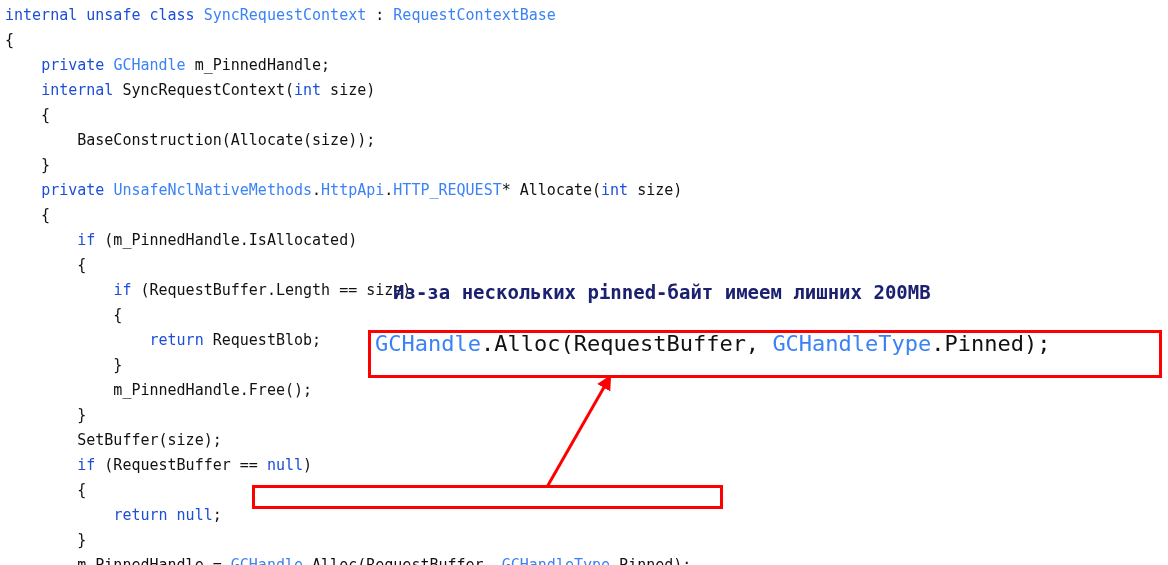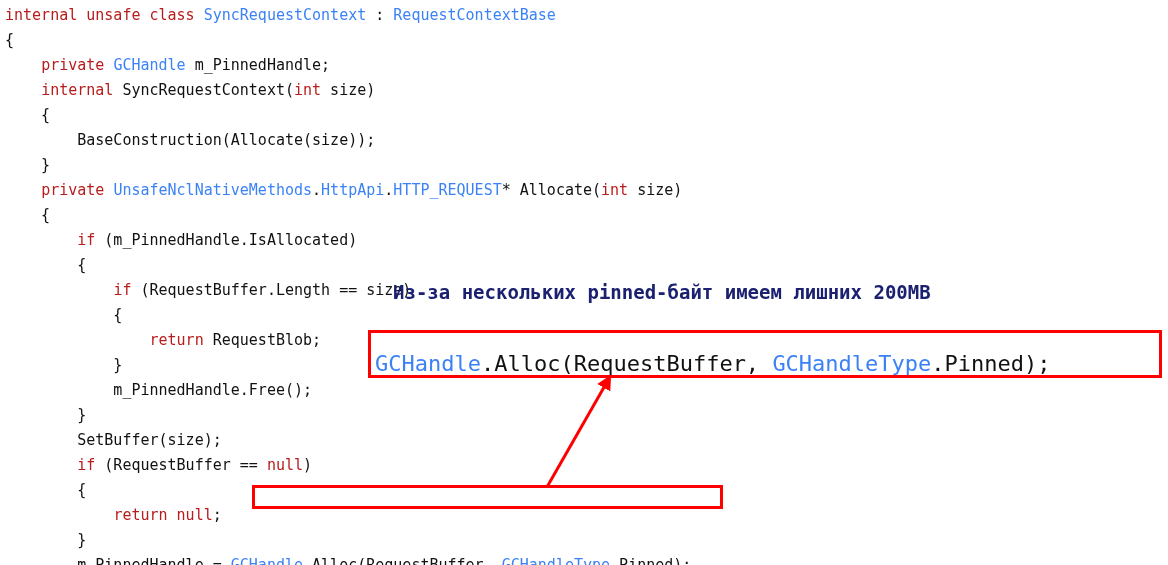--- a/index.html
+++ b/index.html
@@ -26,21 +26,21 @@
     font-size: 15px;
     line-height: 25px;
     white-space: pre;
     color: #111111;
     letter-spacing: 0px;
   }
   .code-line {
     height: 25px;
     white-space: pre;
   }
-  .kw   { color: #b91c1c; }
+  .kw   { color: #1d4ed8; }
   .typ  { color: #3b82f6; }
   .pln  { color: #111111; }
 
   
   #annotation-note {
     position: absolute;
     left: 393px;
     top: 281px;
     font-family: "DejaVu Sans Mono", "Liberation Mono", monospace;
     font-size: 19px;
@@ -54,21 +54,21 @@
   #callout-box {
     position: absolute;
     left: 368px;
     top: 330px;
     width: 794px;
     height: 48px;
     box-sizing: border-box;
     border: 3px solid #0369a1;
     background: #ffffff;
     display: flex;
-    align-items: flex-end;
+    align-items: flex-start;
   }
   #callout-text {
     font-family: "DejaVu Sans Mono", "Liberation Mono", monospace;
     font-size: 22px;
     line-height: 22px;
     white-space: pre;
     color: #111111;
     padding-left: 4px;
     letter-spacing: 0px;
   }

